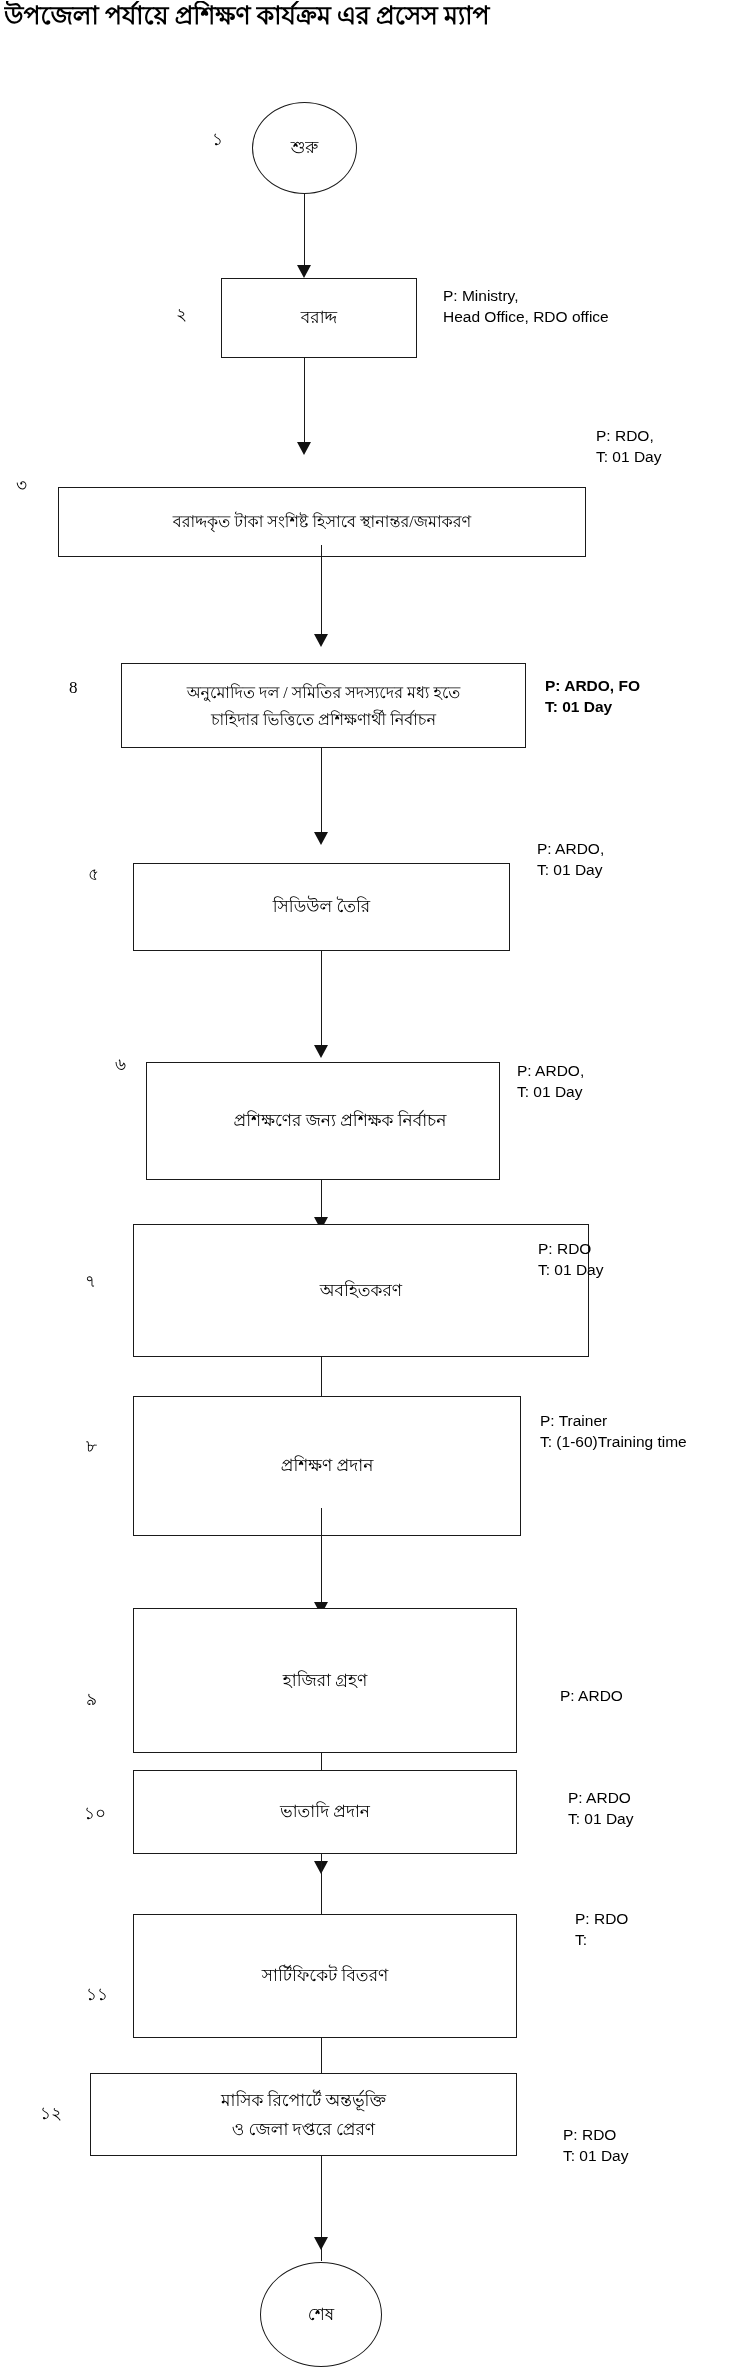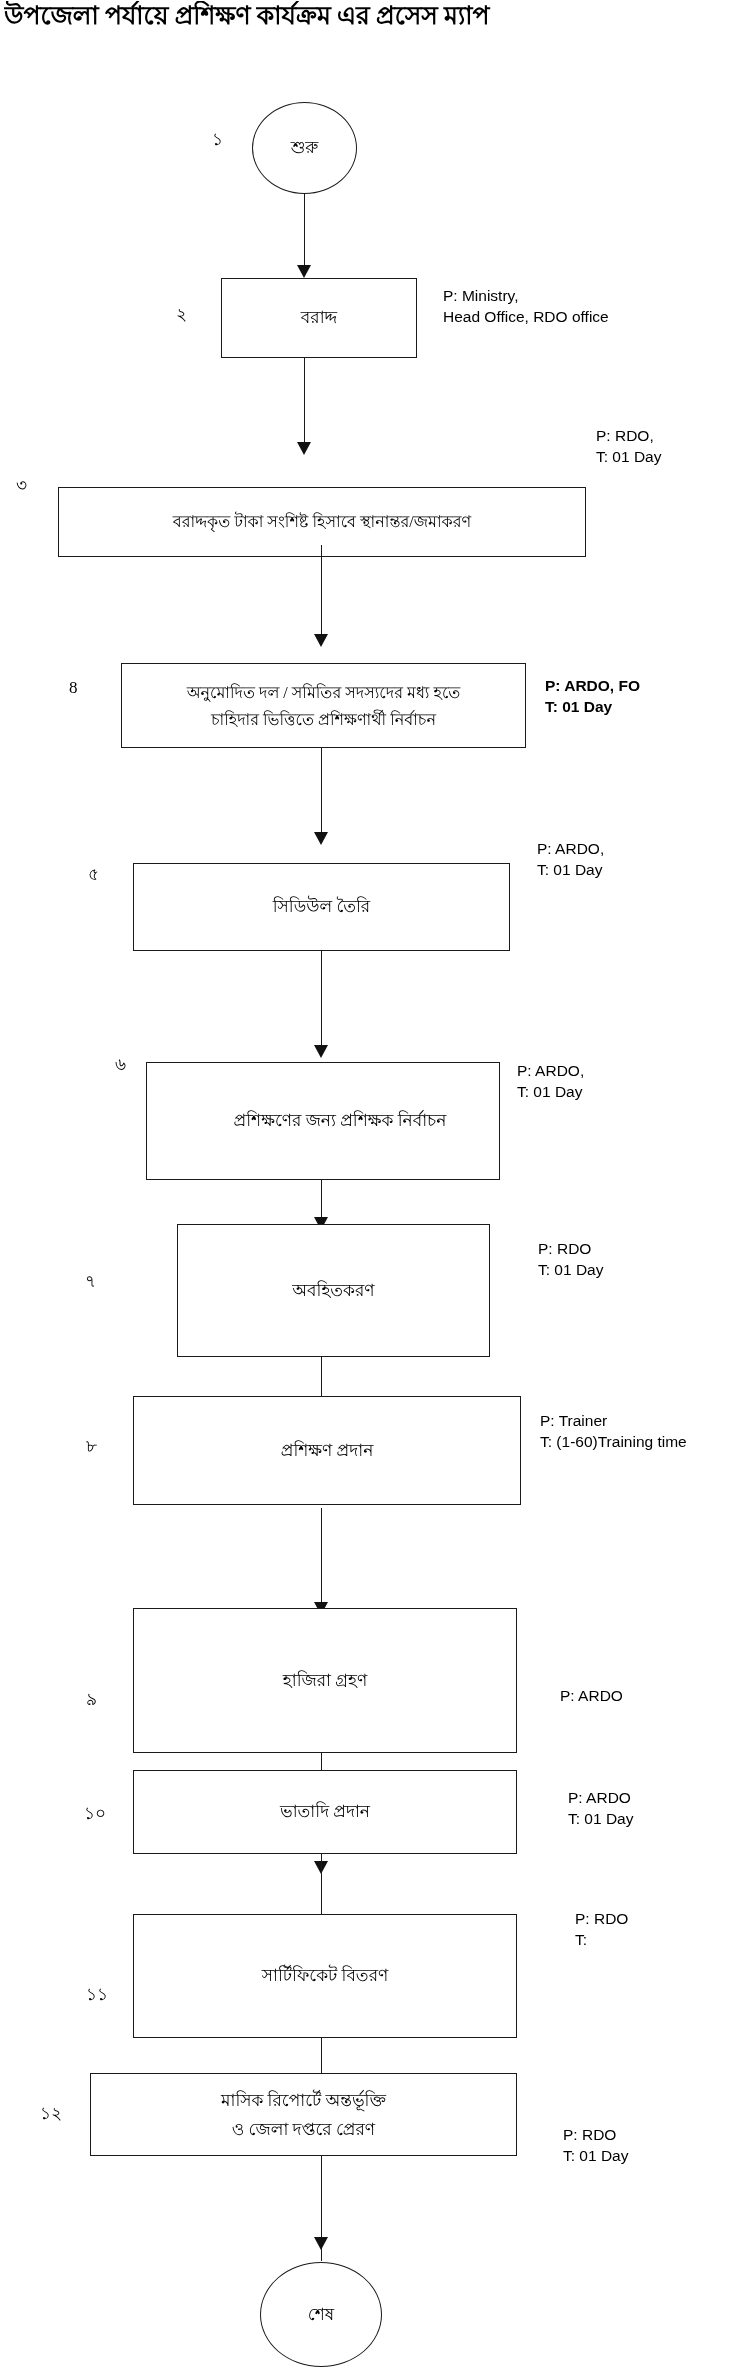--- a/index.html
+++ b/index.html
@@ -161,31 +161,31 @@
   <div class="node" style="left:146px; top:1062px; width:354px; height:118px;padding-left:40px;">
     <span class="label">প্রশিক্ষণের জন্য প্রশিক্ষক নির্বাচন</span>
   </div>
   <div class="anno" style="left:517px; top:1060px;">P:  ARDO,
 T:  01 Day</div>
 
   <div class="conn" style="left:321px; top:1180px; height:55px;"></div>
   <div class="arrowhead" style="left:314px; top:1217px;"></div>
 
   <div class="step-no" style="left:85px; top:1272px;">৭</div>
-  <div class="node" style="left:133px; top:1224px; width:313px; height:133px;margin-left:44px;">
+  <div class="node" style="left:133px; top:1224px; width:456px; height:133px;">
     <span class="label">অবহিতকরণ</span>
   </div>
   <div class="anno" style="left:538px; top:1238px;">P: RDO
 T:  01 Day</div>
 
   <div class="conn" style="left:321px; top:1357px; height:90px;"></div>
   <div class="arrowhead" style="left:314px; top:1463px;"></div>
 
   <div class="step-no" style="left:86px; top:1437px;">৮</div>
-  <div class="node" style="left:133px; top:1396px; width:388px; height:109px;">
+  <div class="node" style="left:133px; top:1396px; width:388px; height:140px;">
     <span class="label">প্রশিক্ষণ প্রদান</span>
   </div>
   <div class="anno" style="left:540px; top:1410px;">P: Trainer
 T:  (1-60)Training time</div>
 
   <div class="conn" style="left:321px; top:1508px; height:100px;"></div>
   <div class="arrowhead" style="left:314px; top:1602px;"></div>
 
   <div class="step-no" style="left:86px; top:1690px;">৯</div>
   <div class="node" style="left:133px; top:1608px; width:384px; height:145px;">

